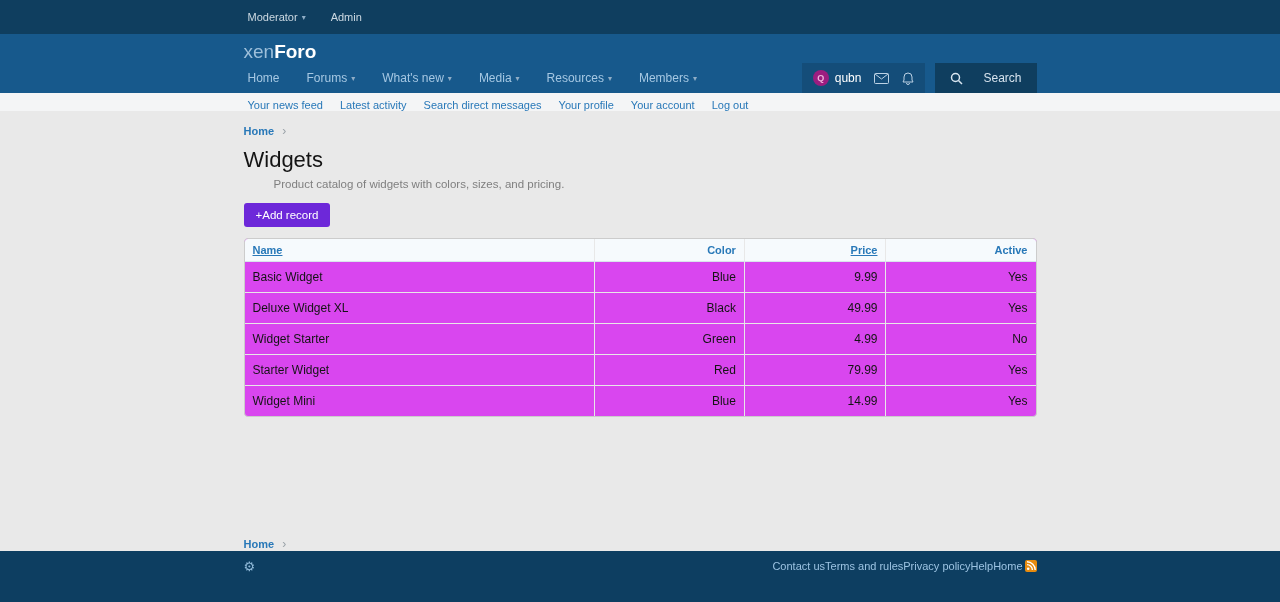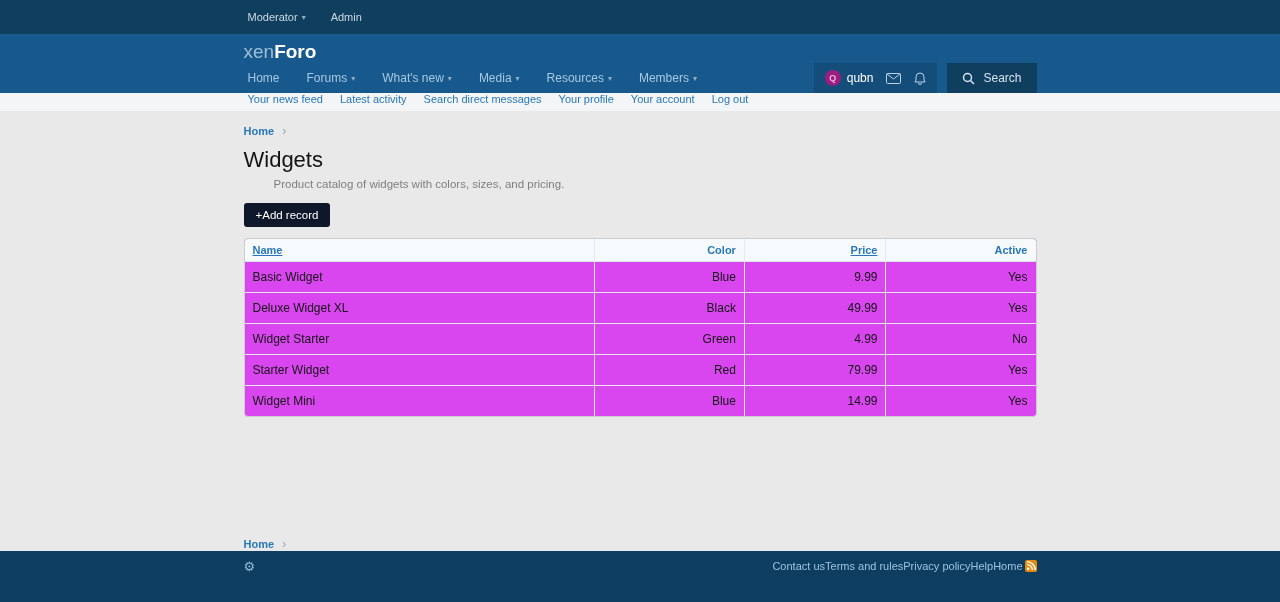--- a/index.html
+++ b/index.html
@@ -27,37 +27,37 @@
   .mainnav { display:flex; gap:27px; align-items:center; padding-left:4px; }
   .nav-link { color:#a6c8e3; font-size:12px; cursor:pointer; white-space:nowrap; }
   .navright { display:flex; height:100%; align-items:stretch; }
   .navgroup { display:flex; align-items:center; gap:13px; padding:0 11px; background:rgba(0,0,0,0.13); }
   .usergroup { display:flex; align-items:center; gap:6px; cursor:pointer; }
   .avatar { width:16px; height:16px; border-radius:50%; background:#9c1d80; color:#efb3dd;
             font-size:9px; font-weight:700; display:flex; align-items:center; justify-content:center; }
   .username { color:#ffffff; font-size:12px; }
   .icon-btn { display:flex; align-items:center; cursor:pointer; }
   .searchbtn { margin-left:10px; background:#0f3e5f; border:none; color:#d6e3ee; font-size:12px;
-               display:flex; align-items:center; gap:8px; padding:0 15px; cursor:pointer; height:100%;
+               display:flex; align-items:center; gap:20px; padding:0 15px; cursor:pointer; height:100%;
                font-family:inherit; }
 
   
   .subnav { background:#f4f5f6; flex:none; }
-  .subnav .container { display:flex; gap:17px; align-items:flex-start; height:18px; padding-left:4px; }
+  .subnav .container { display:flex; gap:17px; align-items:flex-end; height:18px; padding-left:4px; }
   .subnav-link { color:#2878b8; font-size:11px; cursor:pointer; white-space:nowrap; }
 
   
   .content { flex:1; background:#e9e9e9; }
   .content .container { padding-top:13px; }
   .breadcrumb { font-size:11px; font-weight:700; }
   .breadcrumb a { color:#2878b8; cursor:pointer; }
   .crumb-arrow { color:#9aa2a8; font-weight:400; margin-left:5px; font-size:12px; }
   .page-title { font-size:22px; font-weight:400; color:#141414; margin:9px 0 5px; }
   .page-desc { font-size:11.5px; color:#7f7f7f; margin:0;padding-left:30px; }
-  .add-btn { margin-top:13px; background:#0f172a; color:#ffffff; border:none; border-radius:3px;
+  .add-btn { margin-top:13px; background:#6d28d9; color:#ffffff; border:none; border-radius:3px;
              padding:6px 12px; font-size:11.5px; font-family:inherit; cursor:pointer; }
   .table-wrap { margin-top:11px; border:1px solid #cccccc; border-radius:4px; background:#d946ef; overflow:hidden; }
   table.data-table { width:100%; border-collapse:collapse; table-layout:fixed; font-size:12px; }
   .data-table col.c-name { width:44.2%; } .data-table col.c-color { width:19%; }
   .data-table col.c-price { width:17.9%; } .data-table col.c-active { width:18.9%; }
   .data-table thead th { background:#f6fafd; color:#2878b8; font-size:11px; font-weight:700;
                          text-align:left; padding:5px 8px; border-bottom:1px solid #d9e4ec; }
   .data-table thead th + th, .data-table tbody td + td { border-left:1px solid #e8e8e8;text-align:right; }
   .data-table thead th.sortable .label { text-decoration:underline; cursor:pointer; }
   .data-table tbody td { padding:8px 8px; color:#141414; }

